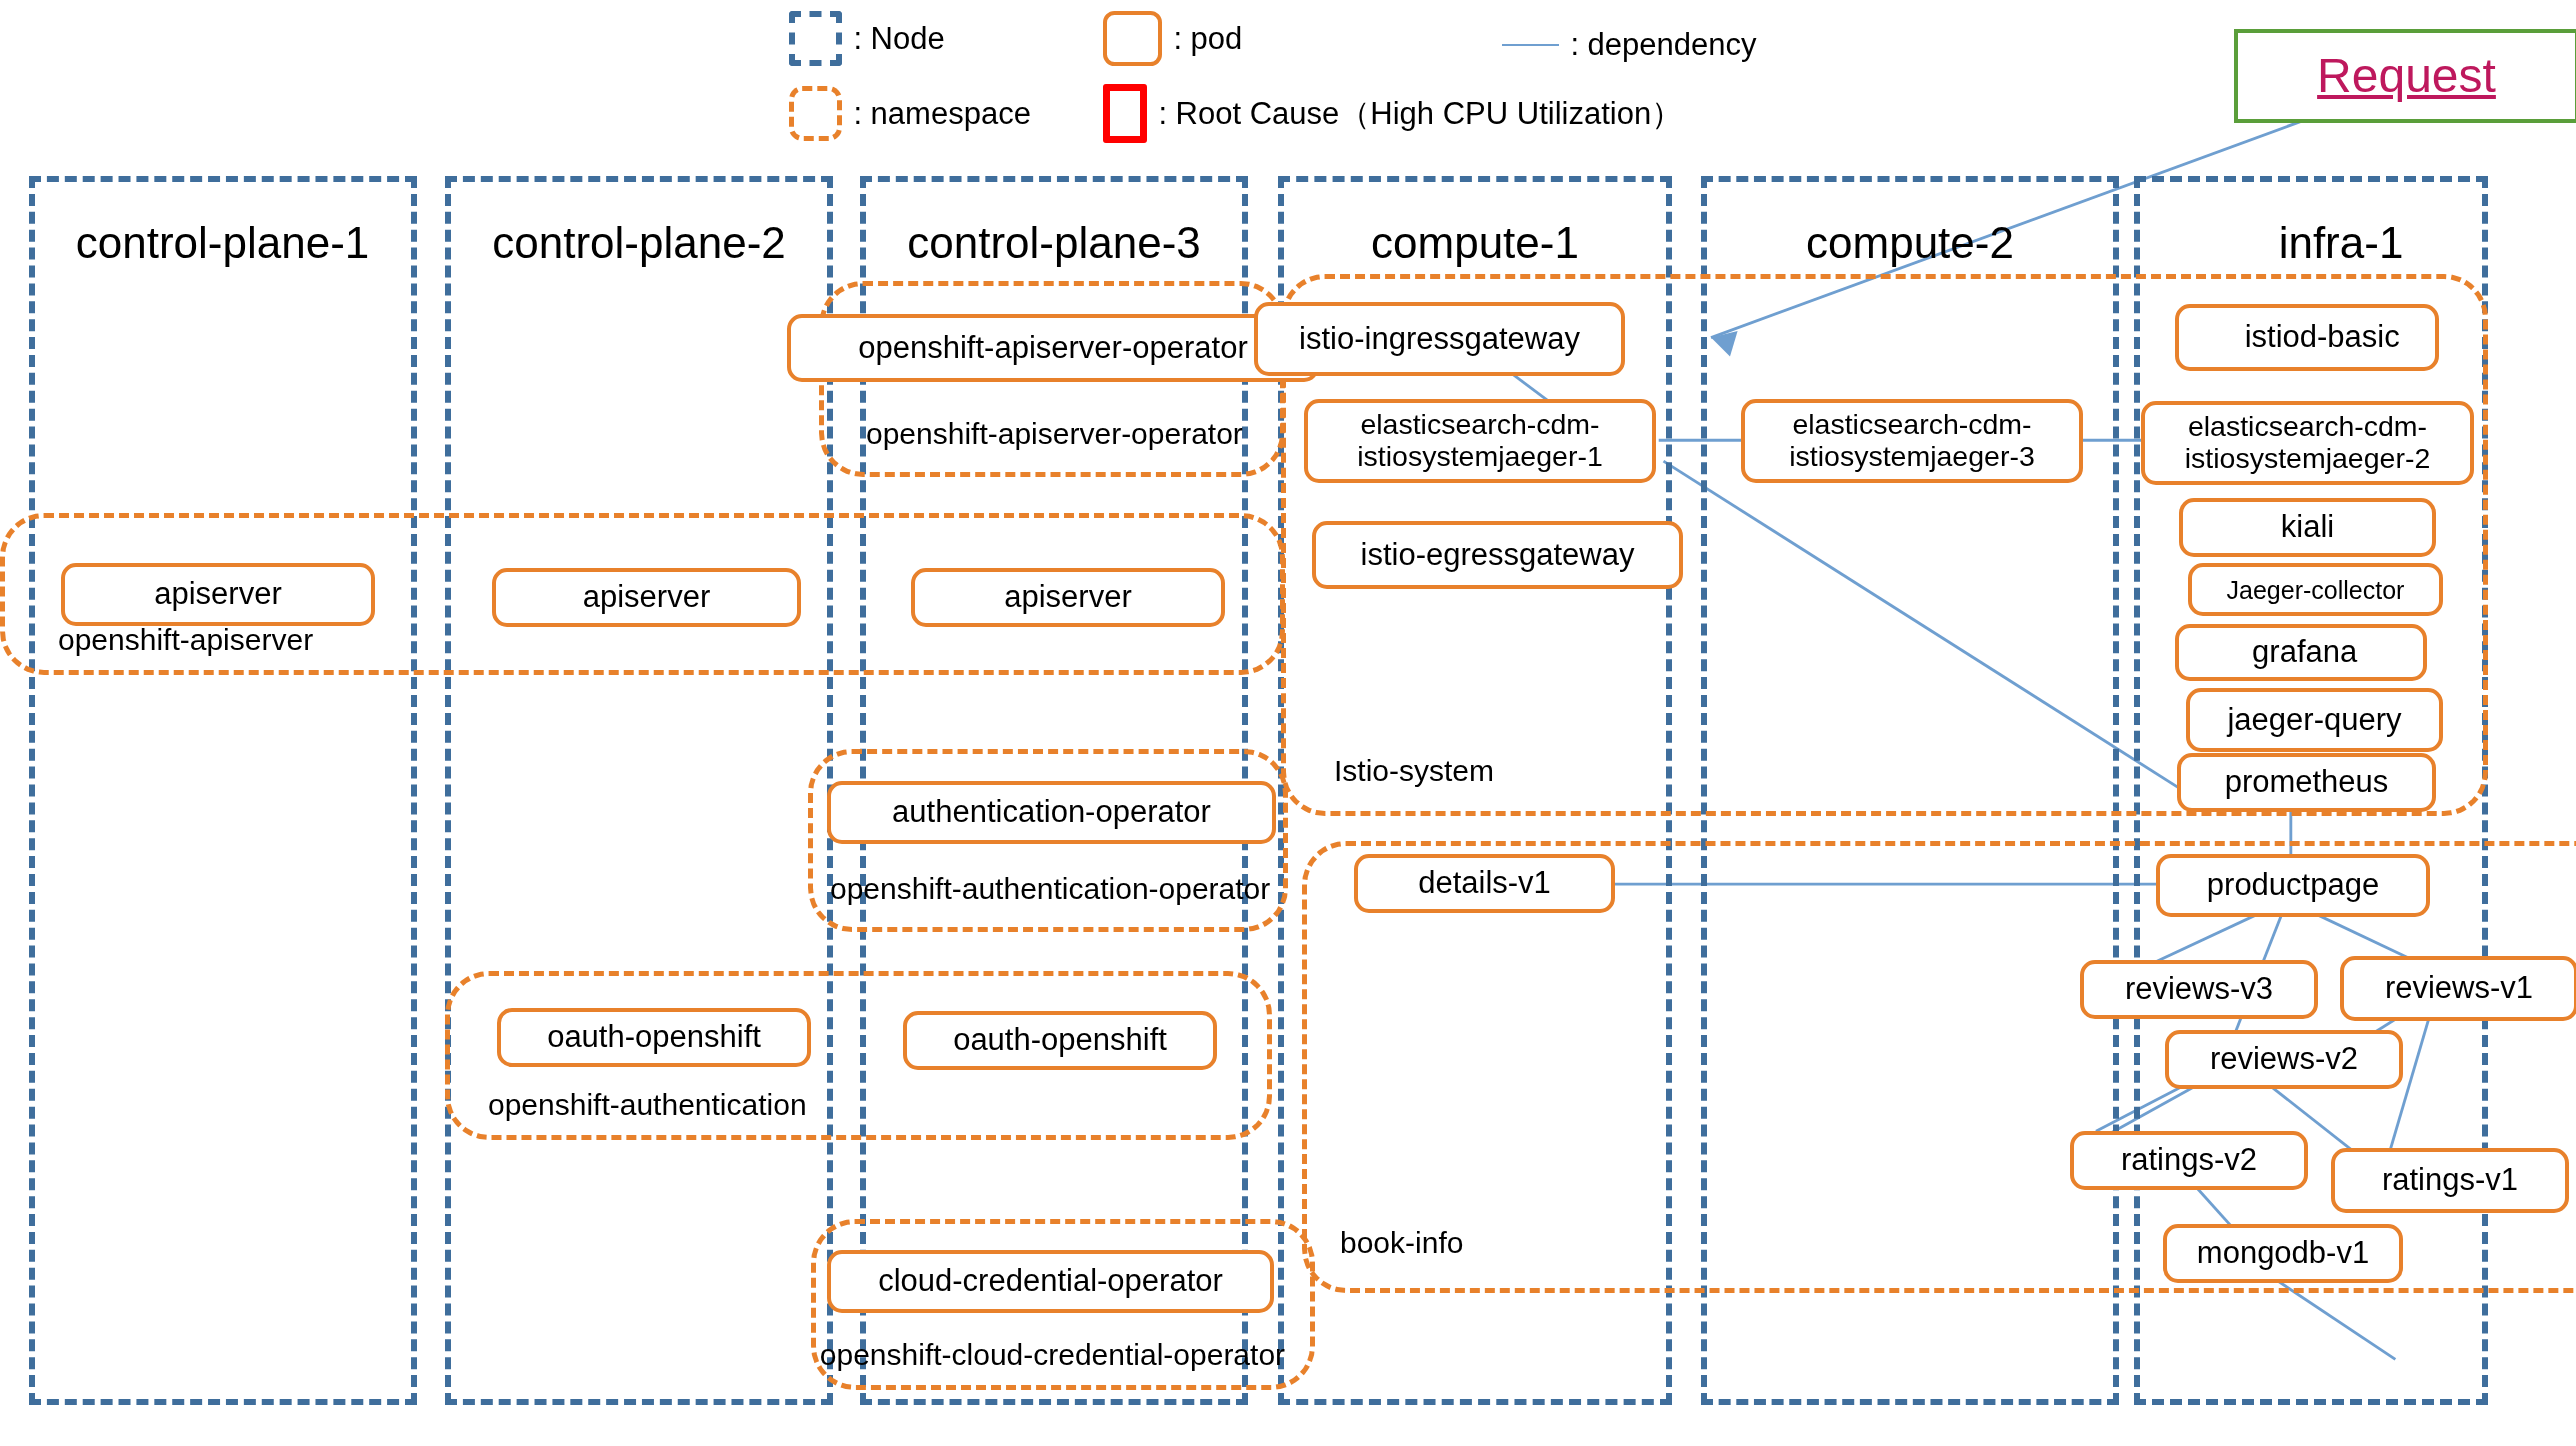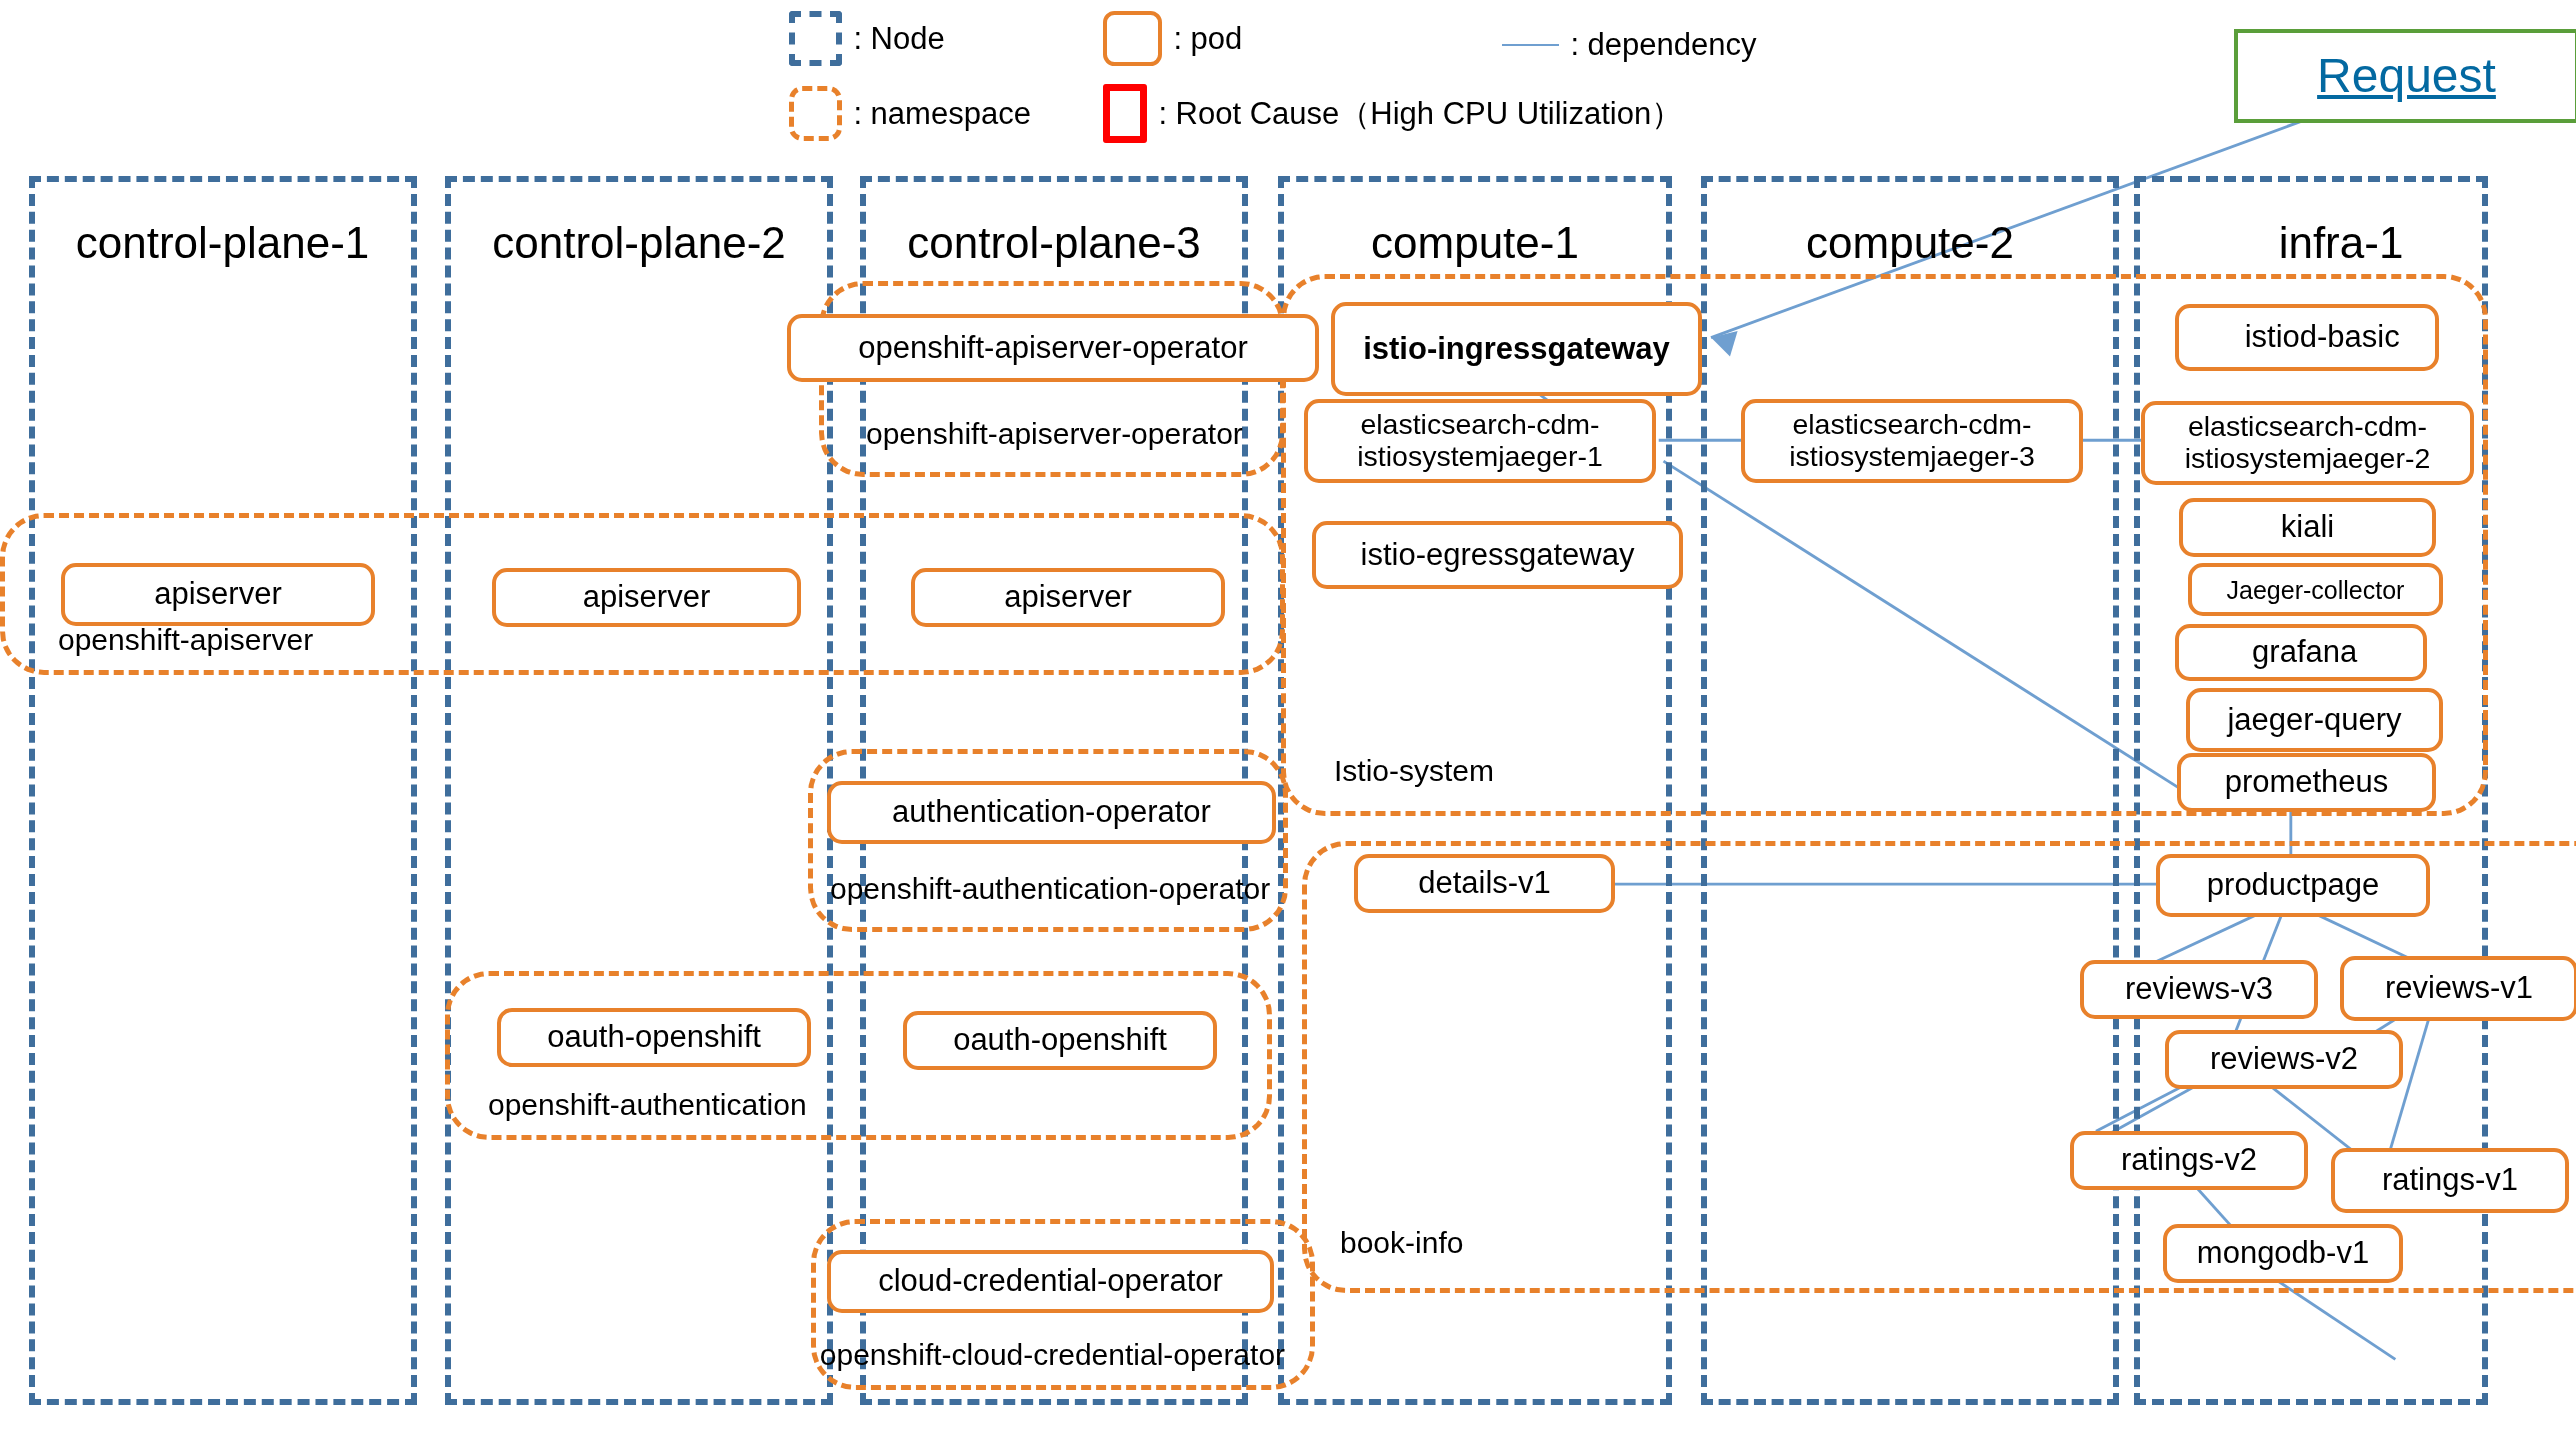--- a/index.html
+++ b/index.html
@@ -12,21 +12,21 @@
   .legend-item{position:absolute;display:flex;align-items:center;white-space:nowrap;}
   .legend-label{font-size:31px;color:#000;margin-left:11.4px;}
   .sw-node{width:53px;height:55px;border:6.7px dashed #3f6e9c;border-radius:3.8px;box-sizing:border-box;}
   .sw-pod{width:59px;height:55px;border:4.8px solid #E8812B;border-radius:11.4px;box-sizing:border-box;}
   .sw-ns{width:53px;height:55px;border:5.7px dashed #E8812B;border-radius:13.3px;box-sizing:border-box;}
   .sw-root{width:44px;height:59px;border:7.6px solid #FF0000;border-radius:2.9px;box-sizing:border-box;}
   .sw-dep{width:57px;height:0;border-top:2.9px solid #6f9fd0;}
 
   .request-box{position:absolute;border:4.8px solid #5a9e3a;background:#fff;
       display:flex;align-items:center;justify-content:center;}
-  .request-text{font-size:48px;text-decoration:underline;color:#0369a1;}
+  .request-text{font-size:48px;text-decoration:underline;color:#be185d;}
 
   
   .node{position:absolute;border:6.7px dashed #3f6e9c;box-sizing:border-box;background:transparent;}
   .node-title{position:absolute;width:100%;text-align:center;font-size:44px;color:#000;}
 
   
   .ns{position:absolute;border:5.7px dashed #E8812B;border-radius:44px;box-sizing:border-box;background:transparent;}
   .ns-label{position:absolute;font-size:30px;color:#000;white-space:nowrap;background:transparent;}
 
   
@@ -167,21 +167,21 @@
   <div class="pod" style="left:492px;top:568px;width:309px;height:59px;">apiserver</div>
   <div class="pod" style="left:911px;top:568px;width:314px;height:59px;">apiserver</div>
 
   <div class="pod" style="left:827px;top:781px;width:449px;height:63px;">authentication-operator</div>
 
   <div class="pod" style="left:497px;top:1008px;width:314px;height:59px;">oauth-openshift</div>
   <div class="pod" style="left:903px;top:1011px;width:314px;height:59px;">oauth-openshift</div>
 
   <div class="pod" style="left:827px;top:1250px;width:447px;height:63px;">cloud-credential-operator</div>
 
-  <div class="pod" style="left:1331px;top:302px;width:371px;height:94px;font-weight:bold;">istio-ingressgateway</div>
+  <div class="pod" style="left:1254px;top:302px;width:371px;height:74px;">istio-ingressgateway</div>
   <div class="pod two-line" style="left:1304px;top:399px;width:352px;height:84px;">elasticsearch-cdm-istiosystemjaeger-1</div>
   <div class="pod" style="left:1312px;top:521px;width:371px;height:68px;">istio-egressgateway</div>
 
   <div class="pod two-line" style="left:1741px;top:399px;width:342px;height:84px;">elasticsearch-cdm-istiosystemjaeger-3</div>
 
   <div class="pod" style="left:2175px;top:304px;width:264px;height:67px;padding-left:36px;">istiod-basic</div>
   <div class="pod two-line" style="left:2141px;top:401px;width:333px;height:84px;">elasticsearch-cdm-istiosystemjaeger-2</div>
   <div class="pod" style="left:2179px;top:498px;width:257px;height:59px;">kiali</div>
   <div class="pod small" style="left:2188px;top:563px;width:255px;height:53px;">Jaeger-collector</div>
   <div class="pod" style="left:2175px;top:624px;width:252px;height:57px;padding-left:13px;">grafana</div>

